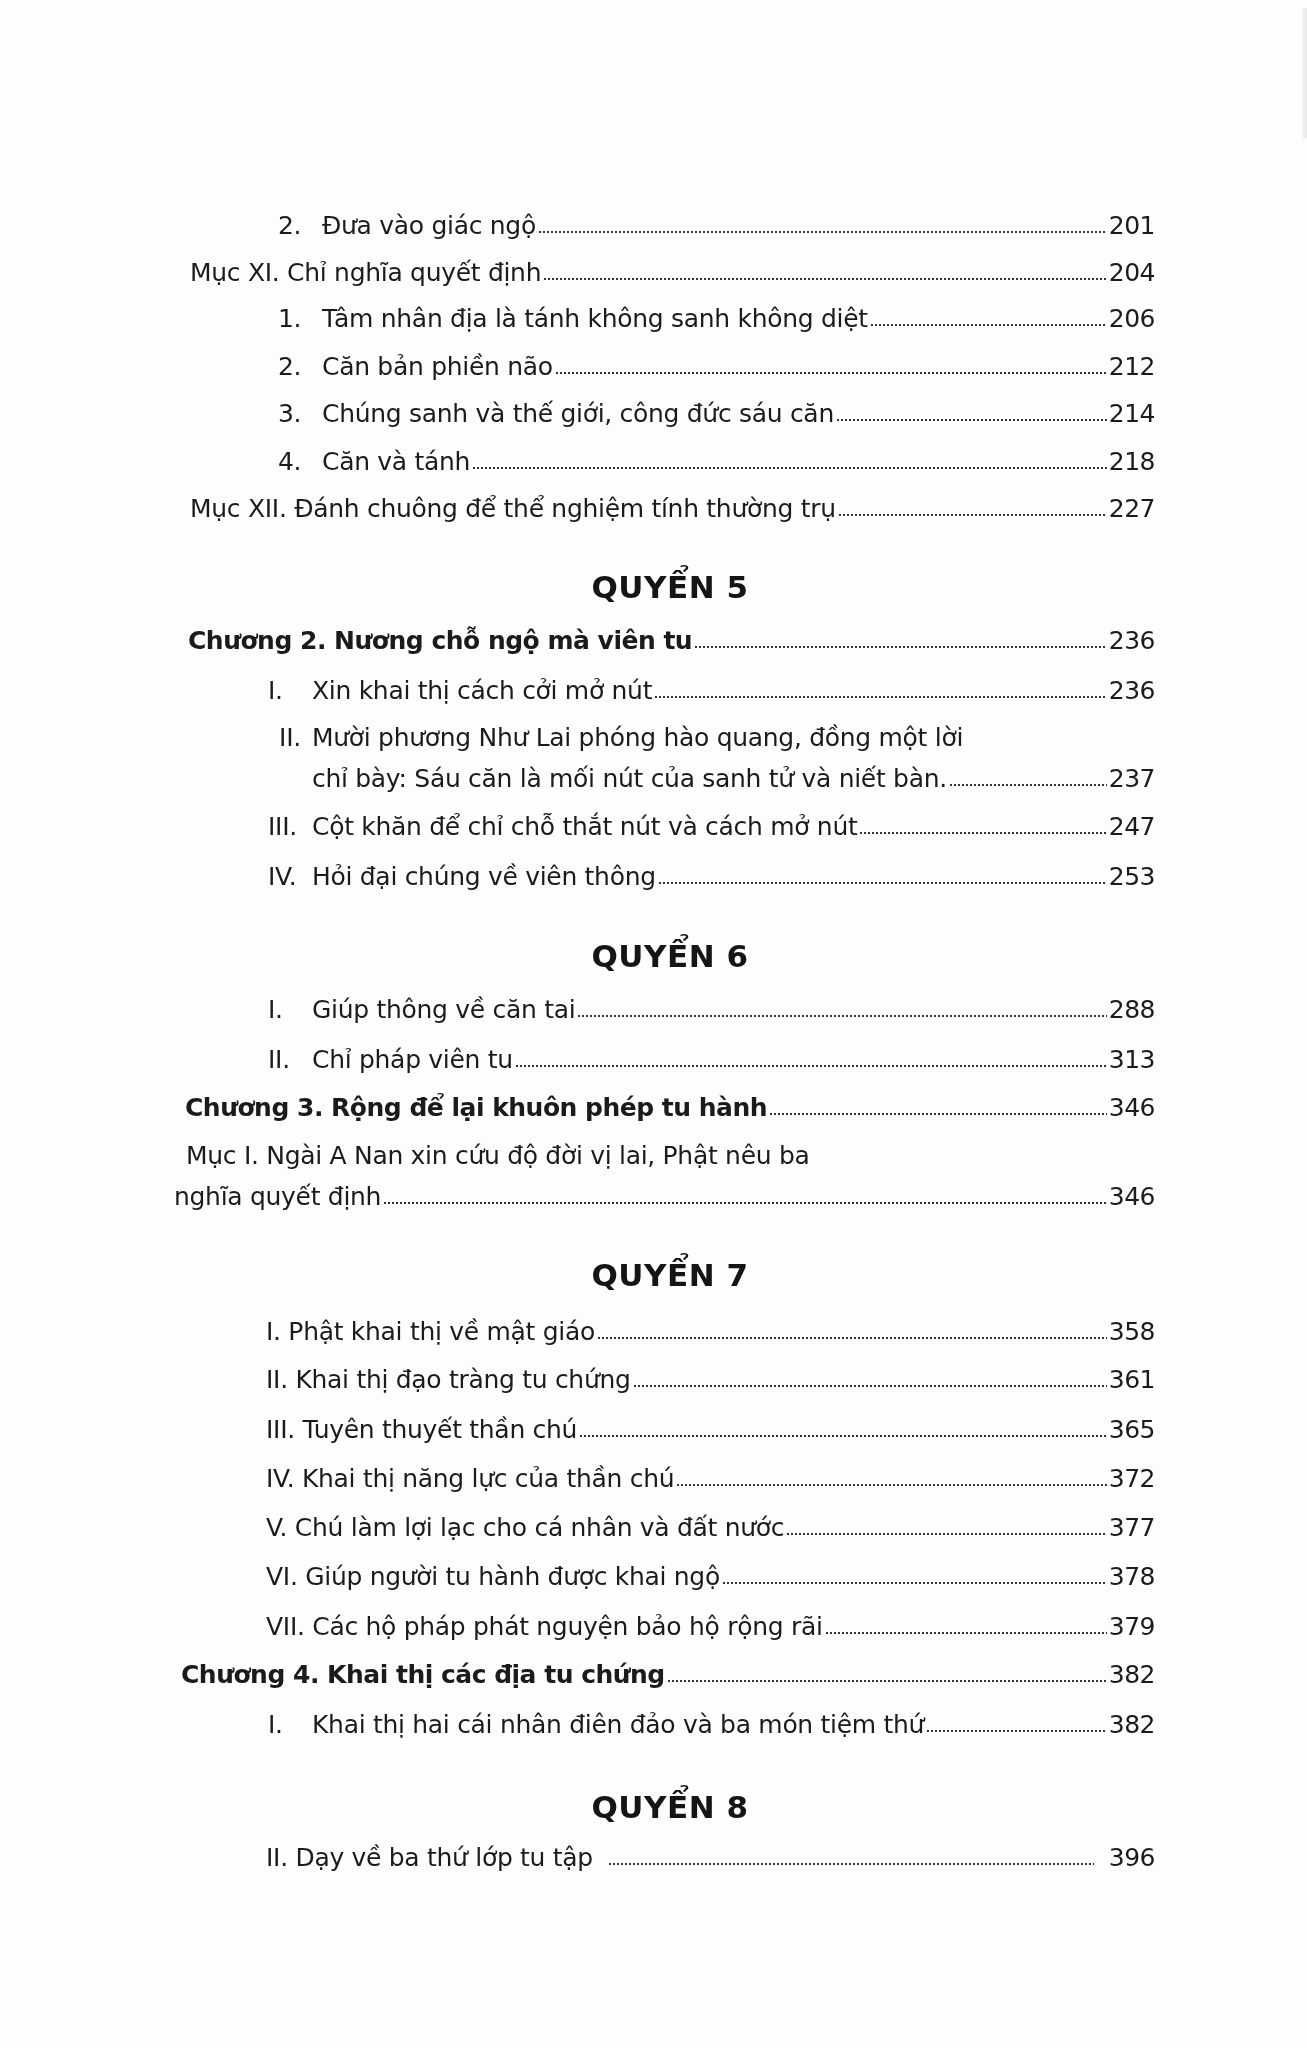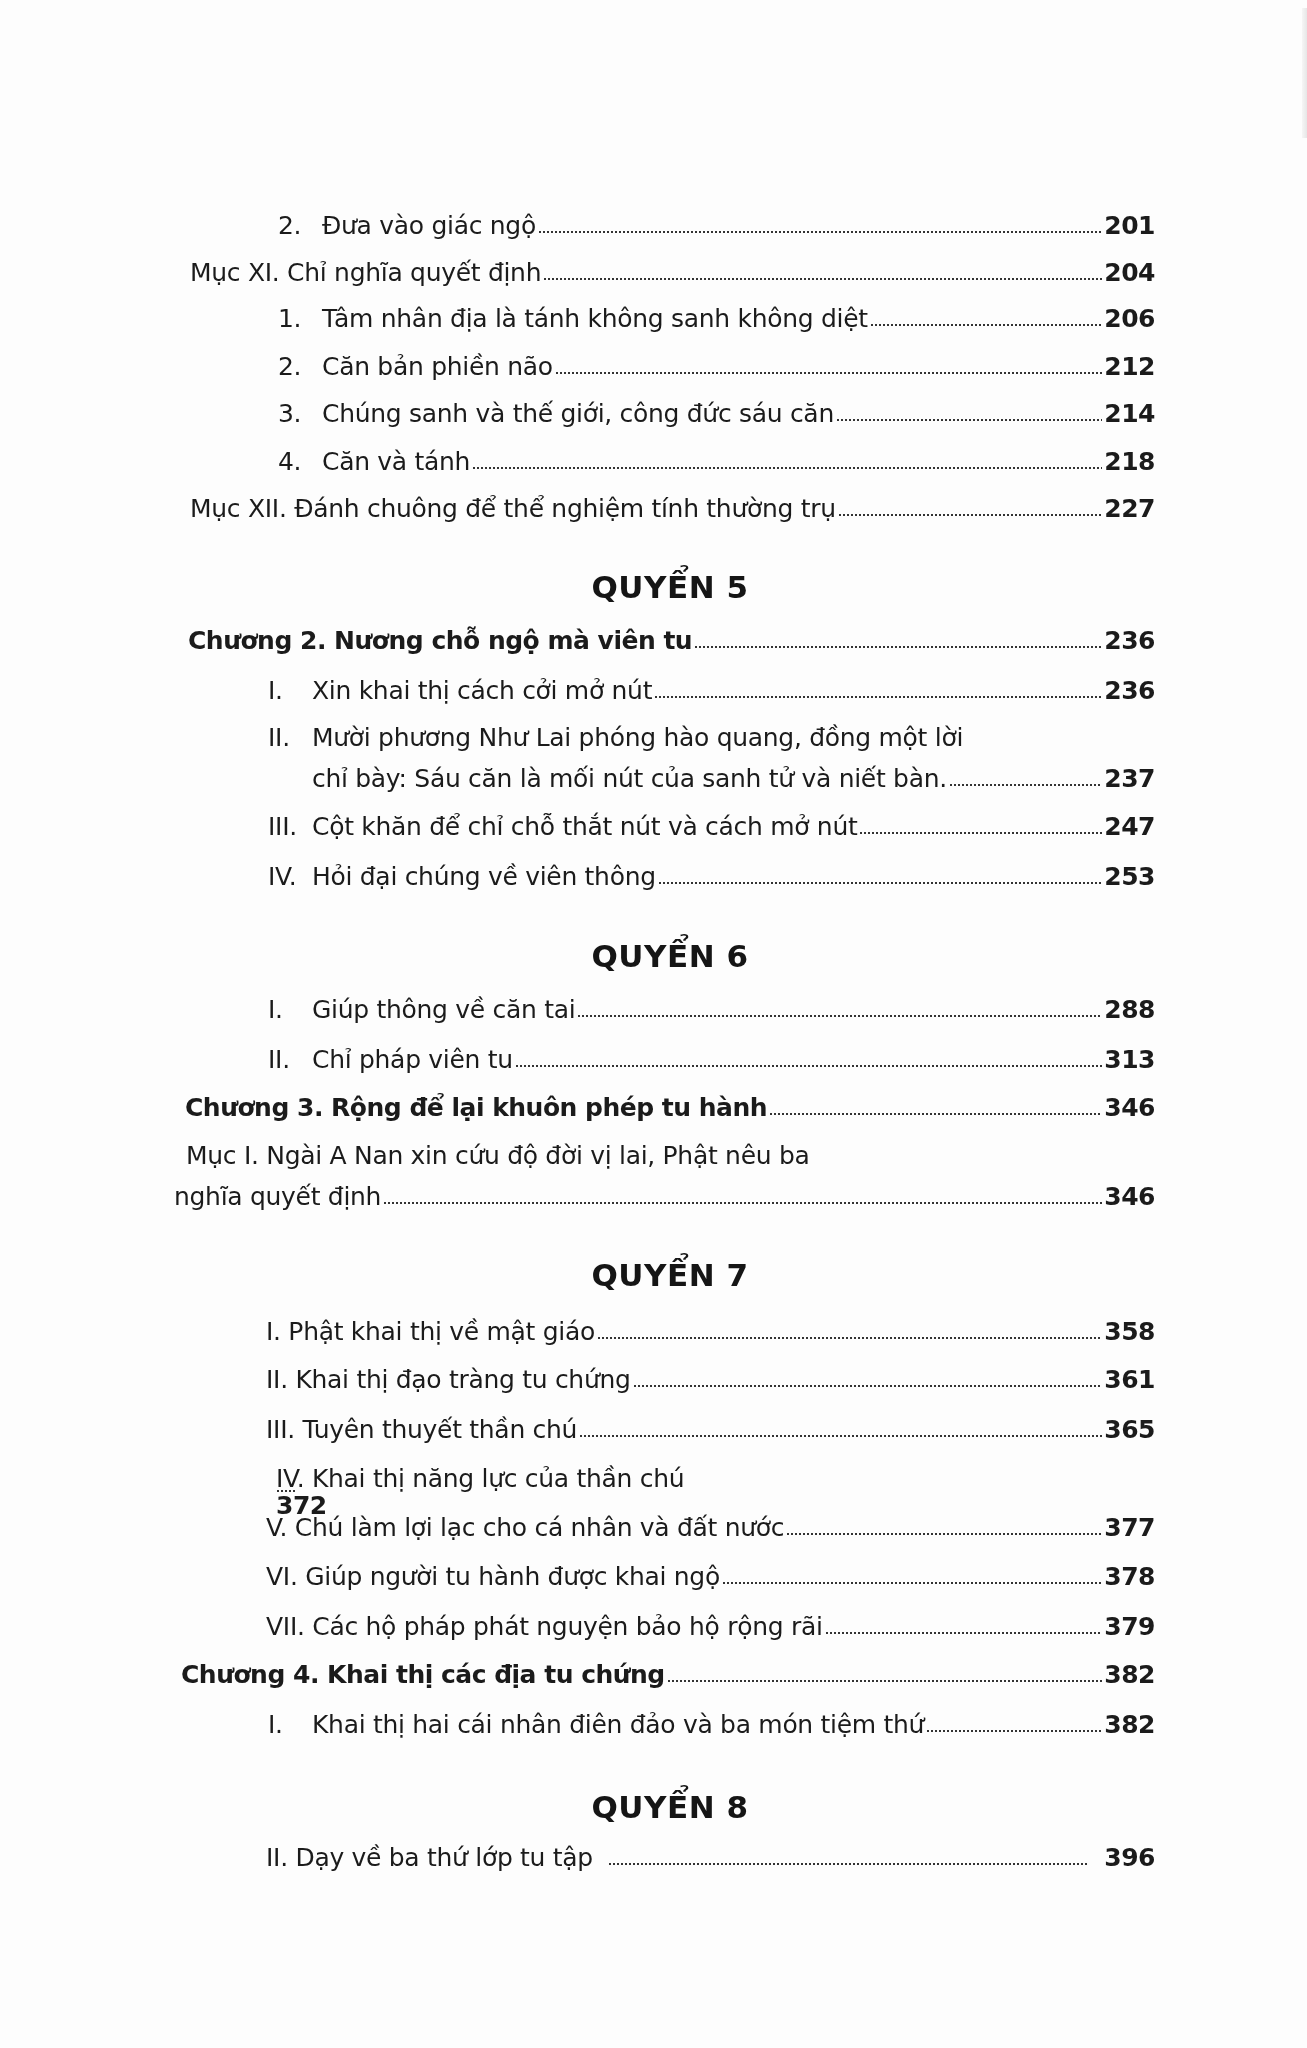--- a/index.html
+++ b/index.html
@@ -22,23 +22,23 @@
   }
   .entry.bold { font-weight: bold; letter-spacing: -0.5px; }
   .entry .num { display: inline-block; width: 44px; flex: none; }
   .entry .label { flex: none; }
   .entry .leader {
     flex: 1 1 auto; margin: 0 2px; height: 2px; align-self: baseline;
     background-image: radial-gradient(circle, #333 0.9px, transparent 1.1px);
     background-size: 4px 2px; background-repeat: repeat-x;
     position: relative; top: -1px; min-width: 20px;
   }
-  .entry .page { flex: none; font-weight: bold; letter-spacing: -0.5px; }
+  .entry .page { flex: none; font-weight: normal; letter-spacing: -0.5px; }
   .line-only {
-    position: absolute; font-size: 25px; letter-spacing: -0.3px; line-height: 1; white-space: nowrap;
+    position: absolute; font-size: 25px; letter-spacing: -0.3px; line-height: 1; white-space: nowrap; text-align: center;
   }
   .heading {
     position: absolute; left: 0; width: 1340px; text-align: center;
     font-weight: bold; font-size: 31px; letter-spacing: 0.5px; line-height: 1;
     color: #151515;
   }
 </style>
 </head>
 <body>
 
@@ -154,21 +154,21 @@
   <div class="entry" style="left:266px; top:1367px;justify-content:flex-end;">
     <span class="label">II. Khai thị đạo tràng tu chứng</span>
     <span class="leader"></span>
     <span class="page">361</span>
   </div>
   <div class="entry" style="left:266px; top:1417px;">
     <span class="label">III. Tuyên thuyết thần chú</span>
     <span class="leader"></span>
     <span class="page">365</span>
   </div>
-  <div class="entry" style="left:274px; top:1466px;flex-direction:column;">
+  <div class="entry" style="left:266px; top:1466px;">
     <span class="label">IV. Khai thị năng lực của thần chú</span>
     <span class="leader"></span>
     <span class="page">372</span>
   </div>
   <div class="entry" style="left:266px; top:1515px;">
     <span class="label">V. Chú làm lợi lạc cho cá nhân và đất nước</span>
     <span class="leader"></span>
     <span class="page">377</span>
   </div>
   <div class="entry" style="left:266px; top:1564px;">

